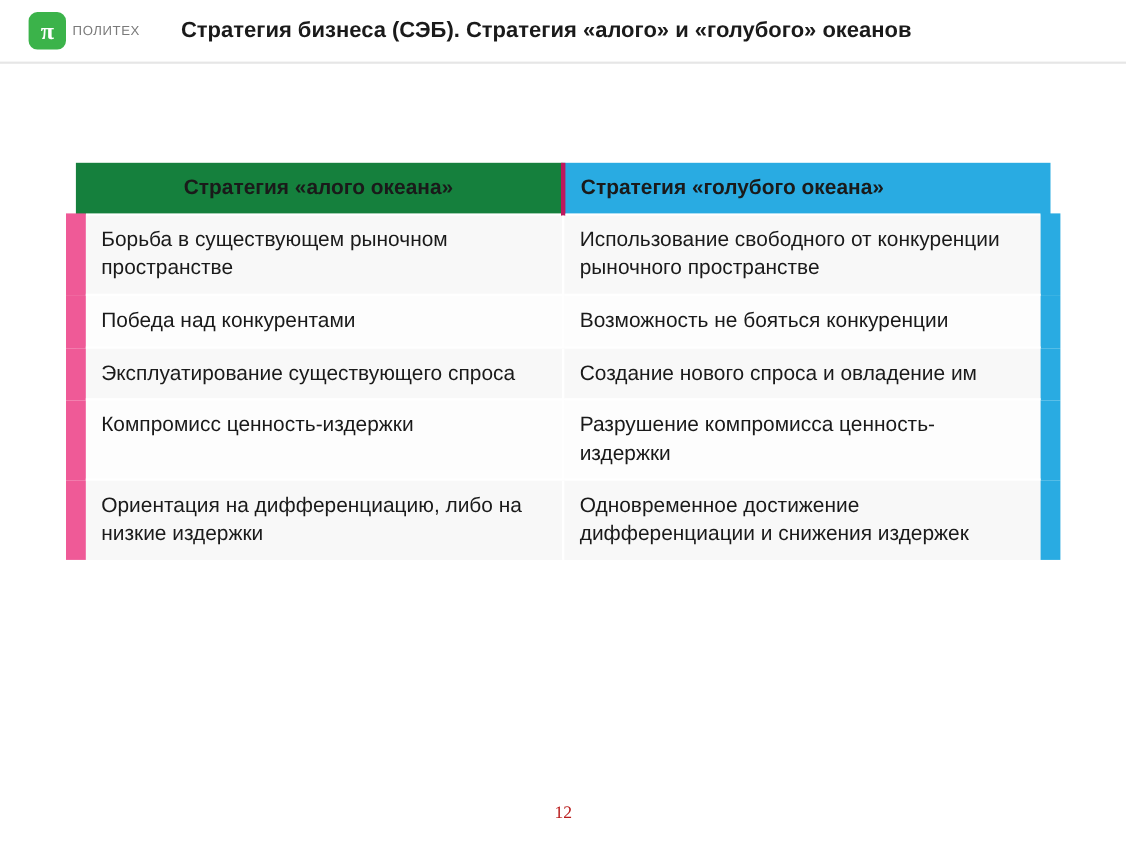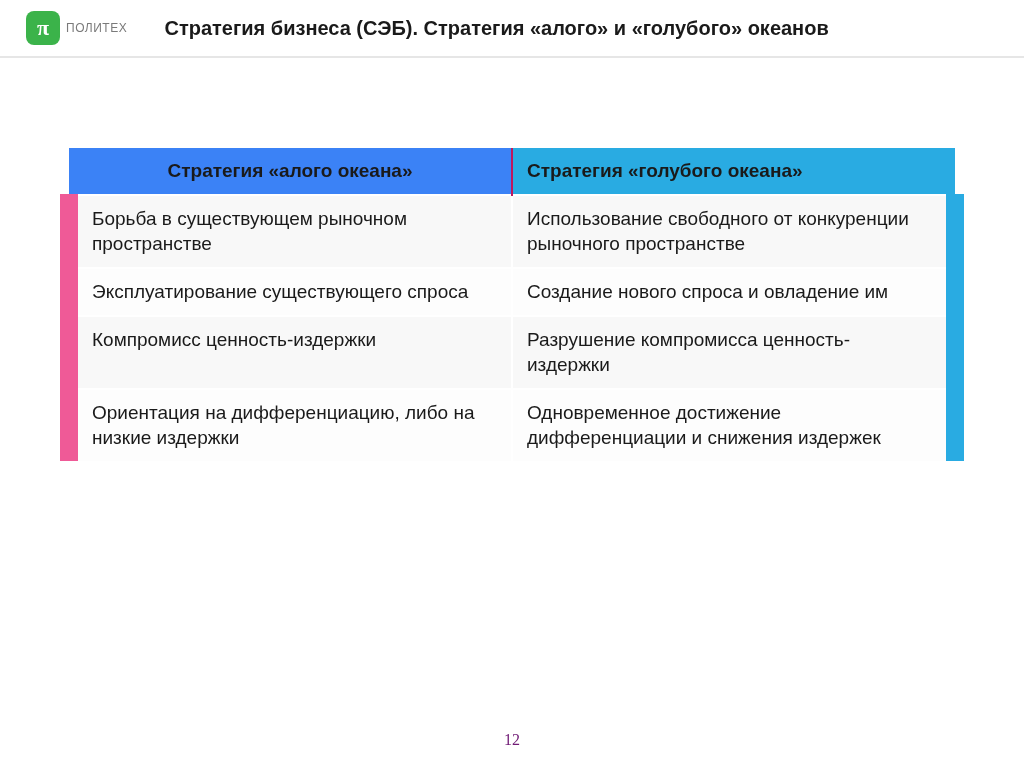--- a/index.html
+++ b/index.html
@@ -22,35 +22,35 @@
   }
   .content { padding: 90px 60px 0 60px; }
   table.ocean {
     width: 100%; border-collapse: collapse; table-layout: fixed;
     font-size: 19px; color: #1a1a1a;
   }
   table.ocean td, table.ocean th { padding: 10px 14px; vertical-align: top; line-height: 1.35; }
   col.red-col  { width: 50%; }
   col.blue-col { width: 50%; }
   th.red-head {
-    background: #3b82f6; color: #1a1a1a; font-weight: 700; 
-    border-right: 2px solid #be185d; height: 46px; vertical-align: middle;
+    background: #15803d; color: #1a1a1a; font-weight: 700; 
+    border-right: 4px solid #be185d; height: 46px; vertical-align: middle;
   }
   th.blue-head {
     background: #29abe2; color: #1a1a1a; font-weight: 700; text-align: left;
     height: 46px; vertical-align: middle;
   }
   td.red-stripe { border-left: 18px solid #ef5a97; border-right: 2px solid #fff; background: #f8f8f8; }
   td.blue-stripe { border-right: 18px solid #29abe2; background: #f8f8f8; }
   tr.body-row { border-top: 2px solid #fff; }
   tr.body-row:nth-child(even) td.red-stripe,
   tr.body-row:nth-child(even) td.blue-stripe { background: #fdfdfd; }
   .pagenum {
     position: absolute; bottom: 18px; left: 0; width: 100%; text-align: center;
-    font-size: 16px; color: #701a75; font-family: Georgia, serif;
+    font-size: 16px; color: #b91c1c; font-family: Georgia, serif;
   }
 </style>
 </head>
 <body>
 
 <div class="slide">
 
   <div class="header-band">
     <div class="logo">
       <div class="logo-mark">π</div>
@@ -71,20 +71,24 @@
           <th class="red-head">Стратегия «алого океана»</th>
           <th class="blue-head">Стратегия «голубого океана»</th>
         </tr>
       </thead>
       <tbody>
         <tr class="body-row">
           <td class="red-stripe">Борьба в существующем рыночном пространстве</td>
           <td class="blue-stripe">Использование свободного от конкуренции рыночного пространстве</td>
         </tr>
         <tr class="body-row">
+          <td class="red-stripe">Победа над конкурентами</td>
+          <td class="blue-stripe">Возможность не бояться конкуренции</td>
+        </tr>
+        <tr class="body-row">
           <td class="red-stripe">Эксплуатирование существующего спроса</td>
           <td class="blue-stripe">Создание нового спроса и овладение им</td>
         </tr>
         <tr class="body-row">
           <td class="red-stripe">Компромисс ценность-издержки</td>
           <td class="blue-stripe">Разрушение компромисса ценность-издержки</td>
         </tr>
         <tr class="body-row">
           <td class="red-stripe">Ориентация на дифференциацию, либо на низкие издержки</td>
           <td class="blue-stripe">Одновременное достижение дифференциации и снижения издержек</td>

